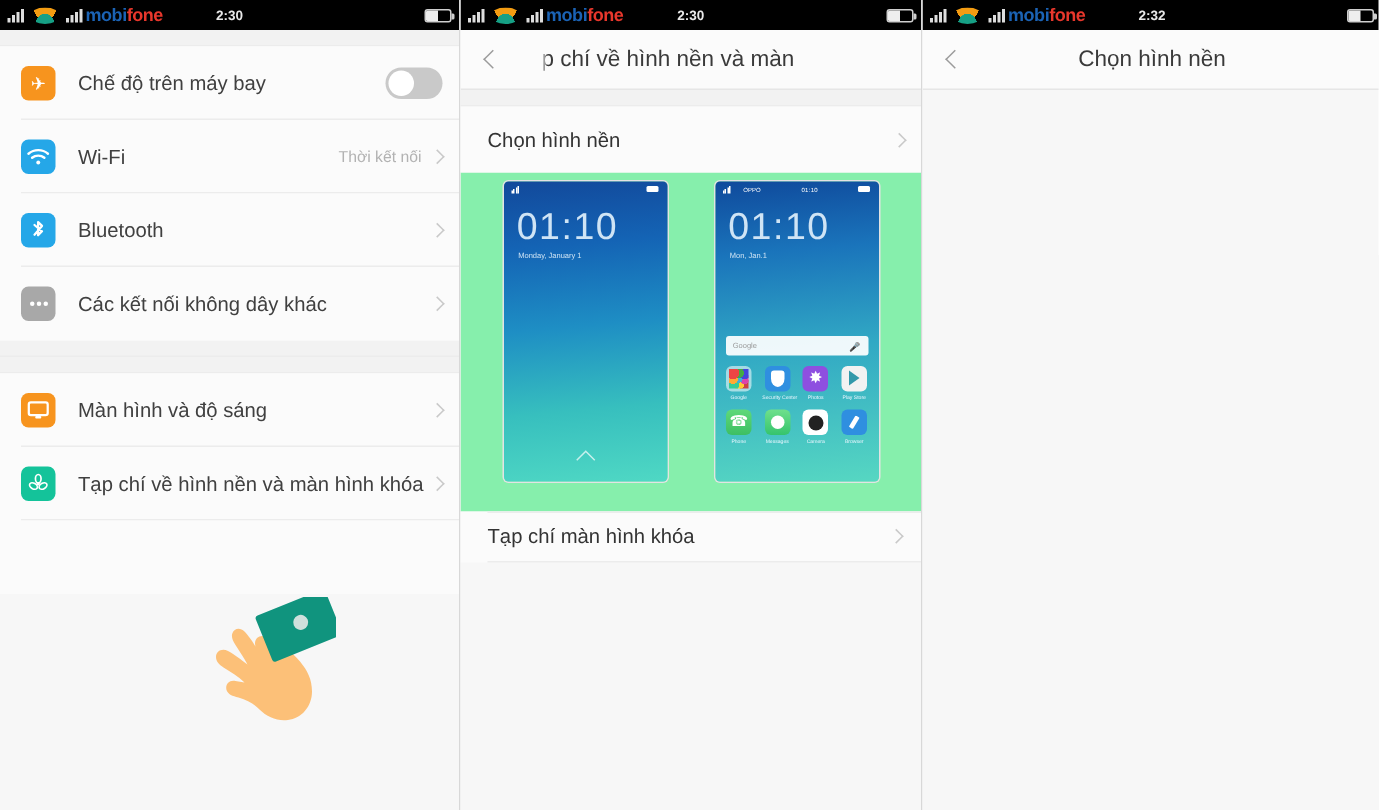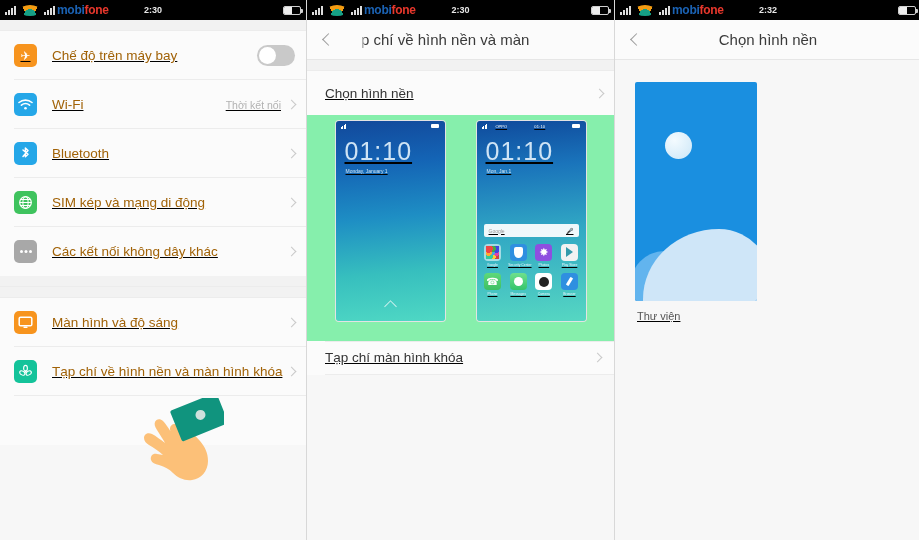--- a/index.html
+++ b/index.html
@@ -2,21 +2,21 @@
 <html><head>
 <meta charset="utf-8">
 <style>
   * { box-sizing: border-box; margin: 0; padding: 0; }
   html, body {
     width: 919px; height: 540px;
     background: #ffffff;
     font-family: "Liberation Sans", sans-serif;
     overflow: hidden;
   }
-  .screens { display: flex; width: 919px; height: 411px; text-decoration: underline; }
+  .screens { display: flex; width: 919px; height: 411px; }
   .panel {
     position: relative;
     width: 306px; height: 540px;
     background: #f7f7f7;
     overflow: hidden;
     flex: 0 0 auto;
   }
   .panel-sep { width: 0; border-left: 1px solid #d8d8d8; height: 540px; flex: 0 0 auto; }
   .panel.p2 { width: 307px; }
 
@@ -96,21 +96,21 @@
     content: ""; position: absolute; left: 14px; right: 0; bottom: 0;
     height: 1px; background: #ececec;
   }
   .row.nodiv::after { display: none; }
   .ico {
     width: 23px; height: 23px; border-radius: 5px; flex: 0 0 auto;
     display: flex; align-items: center; justify-content: center;
     color: #fff; font-size: 12px; line-height: 1;
   }
   .row .label {
-    margin-left: 15px; font-size: 13.5px; color: #a16207; white-space: nowrap;
+    margin-left: 15px; font-size: 13.5px; color: #404040; white-space: nowrap;
   }
   .row .right { margin-left: auto; display: flex; align-items: center; gap: 7px; }
   .row .sub { font-size: 10.5px; color: #b2b2b2; }
   .chev {
     width: 7px; height: 7px;
     border-top: 1.3px solid #c9c9c9; border-right: 1.3px solid #c9c9c9;
     transform: rotate(45deg);
   }
   .toggle {
     width: 38px; height: 21px; border-radius: 11px;
@@ -311,33 +311,20 @@
         <div class="ico bt">
           <svg width="11" height="15" viewBox="0 0 11 15">
               <path d="M3 4l5 4.2-2.6 2.6V2l2.6 2.6L3 10.5" stroke="#fff" stroke-width="1.5" fill="none" stroke-linejoin="round" stroke-linecap="round"></path>
             </svg>
         </div>
         <div class="label">Bluetooth</div>
         <div class="right">
             <div class="chev"></div>
           </div>
       </div>
-      <div class="row">
-        <div class="ico sim">
-          <svg width="15" height="15" viewBox="0 0 16 16">
-              <circle cx="8" cy="8" r="6.2" stroke="#fff" stroke-width="1.3" fill="none"></circle>
-              <ellipse cx="8" cy="8" rx="2.8" ry="6.2" stroke="#fff" stroke-width="1.1" fill="none"></ellipse>
-              <path d="M1.8 8h12.4M2.9 4.8h10.2M2.9 11.2h10.2" stroke="#fff" stroke-width="1.1"></path>
-            </svg>
-        </div>
-        <div class="label">SIM kép và mạng di động</div>
-        <div class="right">
-            <div class="chev"></div>
-          </div>
-      </div>
       <div class="row nodiv">
         <div class="ico dots">
           <svg width="14" height="5" viewBox="0 0 14 5">
               <circle cx="2.5" cy="2.5" r="1.5" fill="#fff"></circle>
               <circle cx="7" cy="2.5" r="1.5" fill="#fff"></circle>
               <circle cx="11.5" cy="2.5" r="1.5" fill="#fff"></circle>
             </svg>
         </div>
         <div class="label">Các kết nối không dây khác</div>
         <div class="right">
@@ -558,25 +545,17 @@
     </div>
 
     <div class="navbar">
       <div class="back">
           <span></span>
         </div>
       <div class="nav-title">Chọn hình nền</div>
     </div>
 
     <div class="wp-grid">
-      <div class="wp-cell">
-        <div class="wp-img wp-gallery">
-          <div class="moon"></div>
-          <div class="hill-back"></div>
-          <div class="hill-front"></div>
-        </div>
-        <div class="wp-name">Thư viện</div>
-      </div>
     </div>
 
   </div>
 
 </div>
 
 </body></html>

